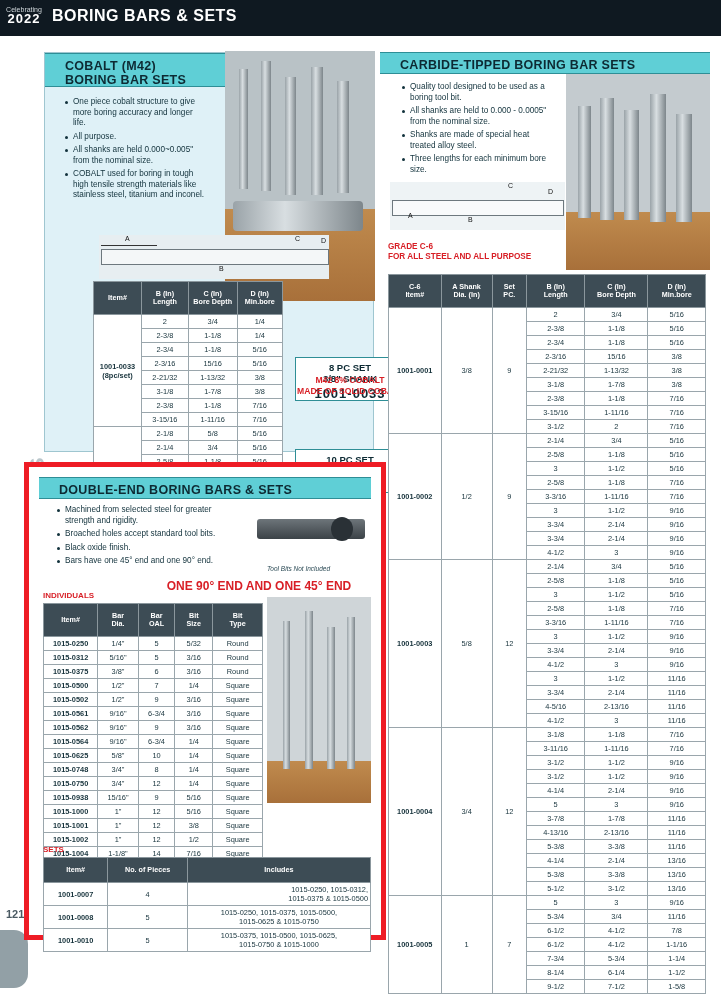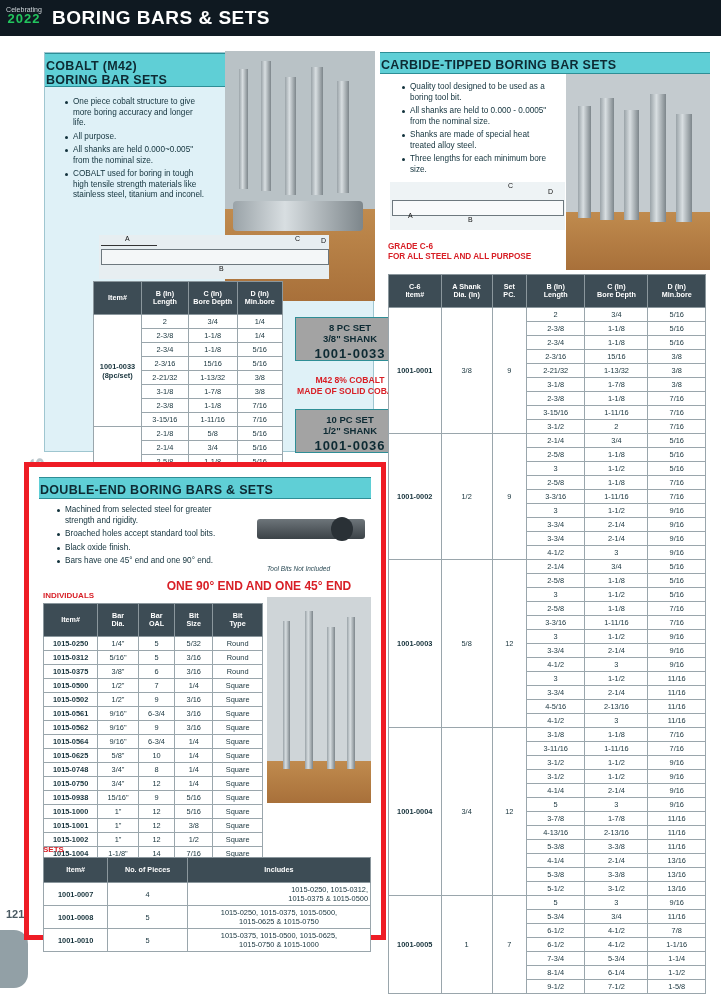--- a/index.html
+++ b/index.html
@@ -11,28 +11,28 @@
     position:relative;
     overflow:hidden;
   }
   
   .page-header{
     position:absolute;left:0;top:0;width:721px;height:36px;
     background:#0f1921;
   }
   .header-title{
     position:absolute;left:52px;top:7px;
-    font-size:19px;font-weight:bold;color:#ffffff;letter-spacing:.5px;
+    font-size:16px;font-weight:bold;color:#ffffff;letter-spacing:.5px;
   }
   .celebrating{
     position:absolute;left:2px;top:2px;width:44px;height:32px;
     background:#0f1921;color:#cfd6da;text-align:center;
     font-size:7px;line-height:9px;padding-top:3px;box-sizing:border-box;
   }
-  .celebrating .yr{font-size:13px;font-weight:bold;color:#22c55e;letter-spacing:1px;}
+  .celebrating .yr{font-size:13px;font-weight:bold;color:#ffffff;letter-spacing:1px;}
   
   .side-strip{
     position:absolute;left:0;top:36px;width:34px;height:970px;
     background:#ffffff;
   }
   .side-text{
     position:absolute;left:-128px;top:560px;width:330px;
     transform:rotate(-90deg);
     font-size:21px;letter-spacing:1px;color:#b9c6cb;font-weight:bold;
     white-space:nowrap;
@@ -44,21 +44,21 @@
     position:absolute;left:0;bottom:18px;width:28px;height:58px;background:#7f8f96;
     border-radius:0 14px 14px 0;opacity:.85;
   }
   
   .panel{position:absolute;box-sizing:border-box;}
   .panel-title{
     font-size:12.5px;font-weight:bold;color:#0d2a33;letter-spacing:.3px;
   }
   .teal-head{
     background:#5fcfd6;border-top:1px solid #2e8e96;border-bottom:1px solid #2e8e96;
-    padding:5px 1px;box-sizing:border-box;
+    padding:5px 20px;box-sizing:border-box;
   }
   .blue-bg{background:#dff1f7;}
   ul.specs{margin:0;padding:0 12px 0 14px;}
   ul.specs li{
     font-size:8.2px;line-height:10.5px;margin-bottom:3px;color:#12323c;
     list-style:none;position:relative;padding-left:8px;
   }
   ul.specs li:before{
     content:"";position:absolute;left:0;top:4px;width:3px;height:3px;border-radius:50%;
     background:#12323c;
@@ -81,21 +81,21 @@
   }
   .wood{background:linear-gradient(#c08b4e,#a8703a);}
   .metal{background:linear-gradient(90deg,#9aa3a8,#d8dee1 40%,#7d868b);}
   
   .redbox{
     position:absolute;left:24px;top:462px;width:362px;height:478px;
     border:5px solid #ee1c25;background:#ffffff;box-sizing:border-box;
   }
   .small-note{font-size:6.5px;color:#2b4a55;}
   .callout{
-    background:#a3a3a3;border:1.5px solid #2e8e96;text-align:center;box-sizing:border-box;
+    background:#ffffff;border:1.5px solid #2e8e96;text-align:center;box-sizing:border-box;margin-top:40px;
   }
   .callout .l1{font-size:9.5px;font-weight:bold;color:#0d2a33;line-height:11px;}
   .callout .l2{font-size:13px;font-weight:bold;color:#0d2a33;letter-spacing:1px;margin-top:2px;}
   .redtext{color:#d81f26;font-weight:bold;font-size:8.6px;line-height:11px;text-align:center;}
   .grade{font-size:8.2px;font-weight:bold;color:#d81f26;line-height:10px;}
   .diagram{position:absolute;border:1px solid #7d888e;background:#eef3f5;}
 </style>
 </head>
 <body>
 

